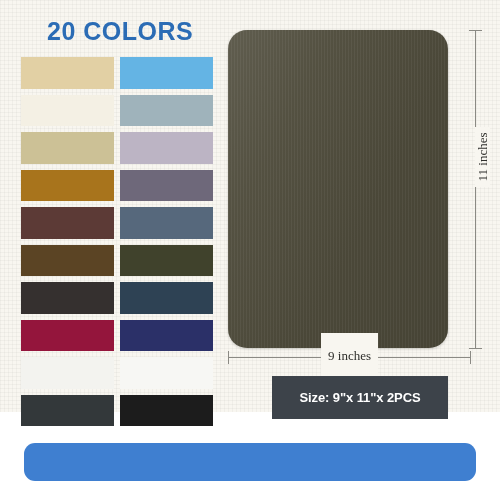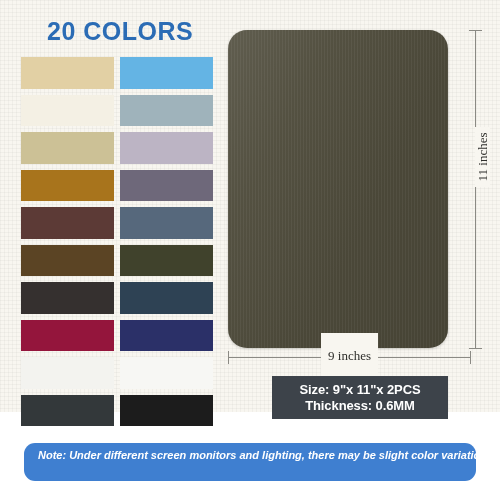--- a/index.html
+++ b/index.html
@@ -237,20 +237,18 @@
   <div id="dim-h-cap-right"></div>
   <div id="dim-h-label"><span>9 inches</span></div>
 
   <div class="dim-line" id="dim-v-line"></div>
   <div id="dim-v-cap-top"></div>
   <div id="dim-v-cap-bot"></div>
   <div id="dim-v-label"><span>11 inches</span></div>
 
   <div id="spec-box" style="background: rgb(61, 67, 74);">
     <div class="spec-line">Size: 9"x 11"x 2PCS</div>
-    <div class="spec-line">Thickness: 0.6MM</div>
   </div>
 
   <div id="note-box" style="background: rgb(63, 127, 208);">
-    <div class="note-line">Note: Under different screen monitors and lighting, there may be slight color variations,</div>
   </div>
 
 </div>
 
 </body></html>

